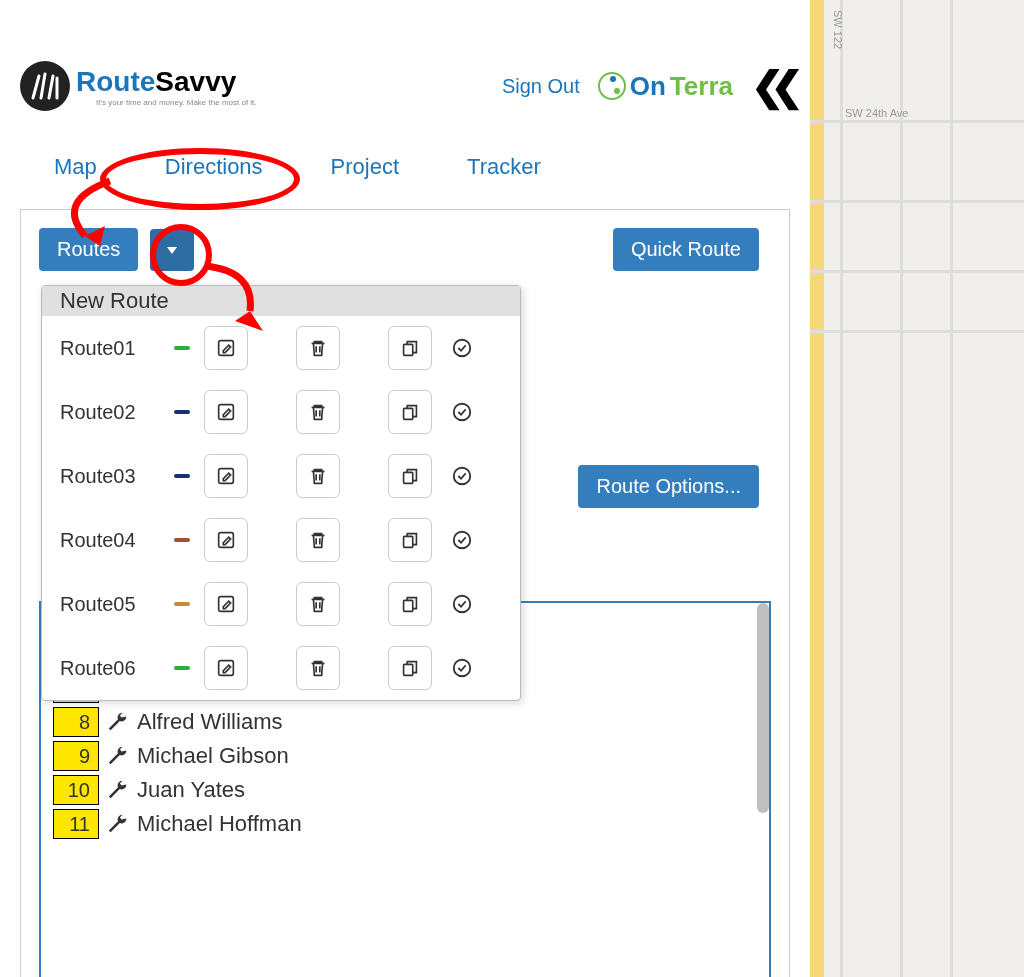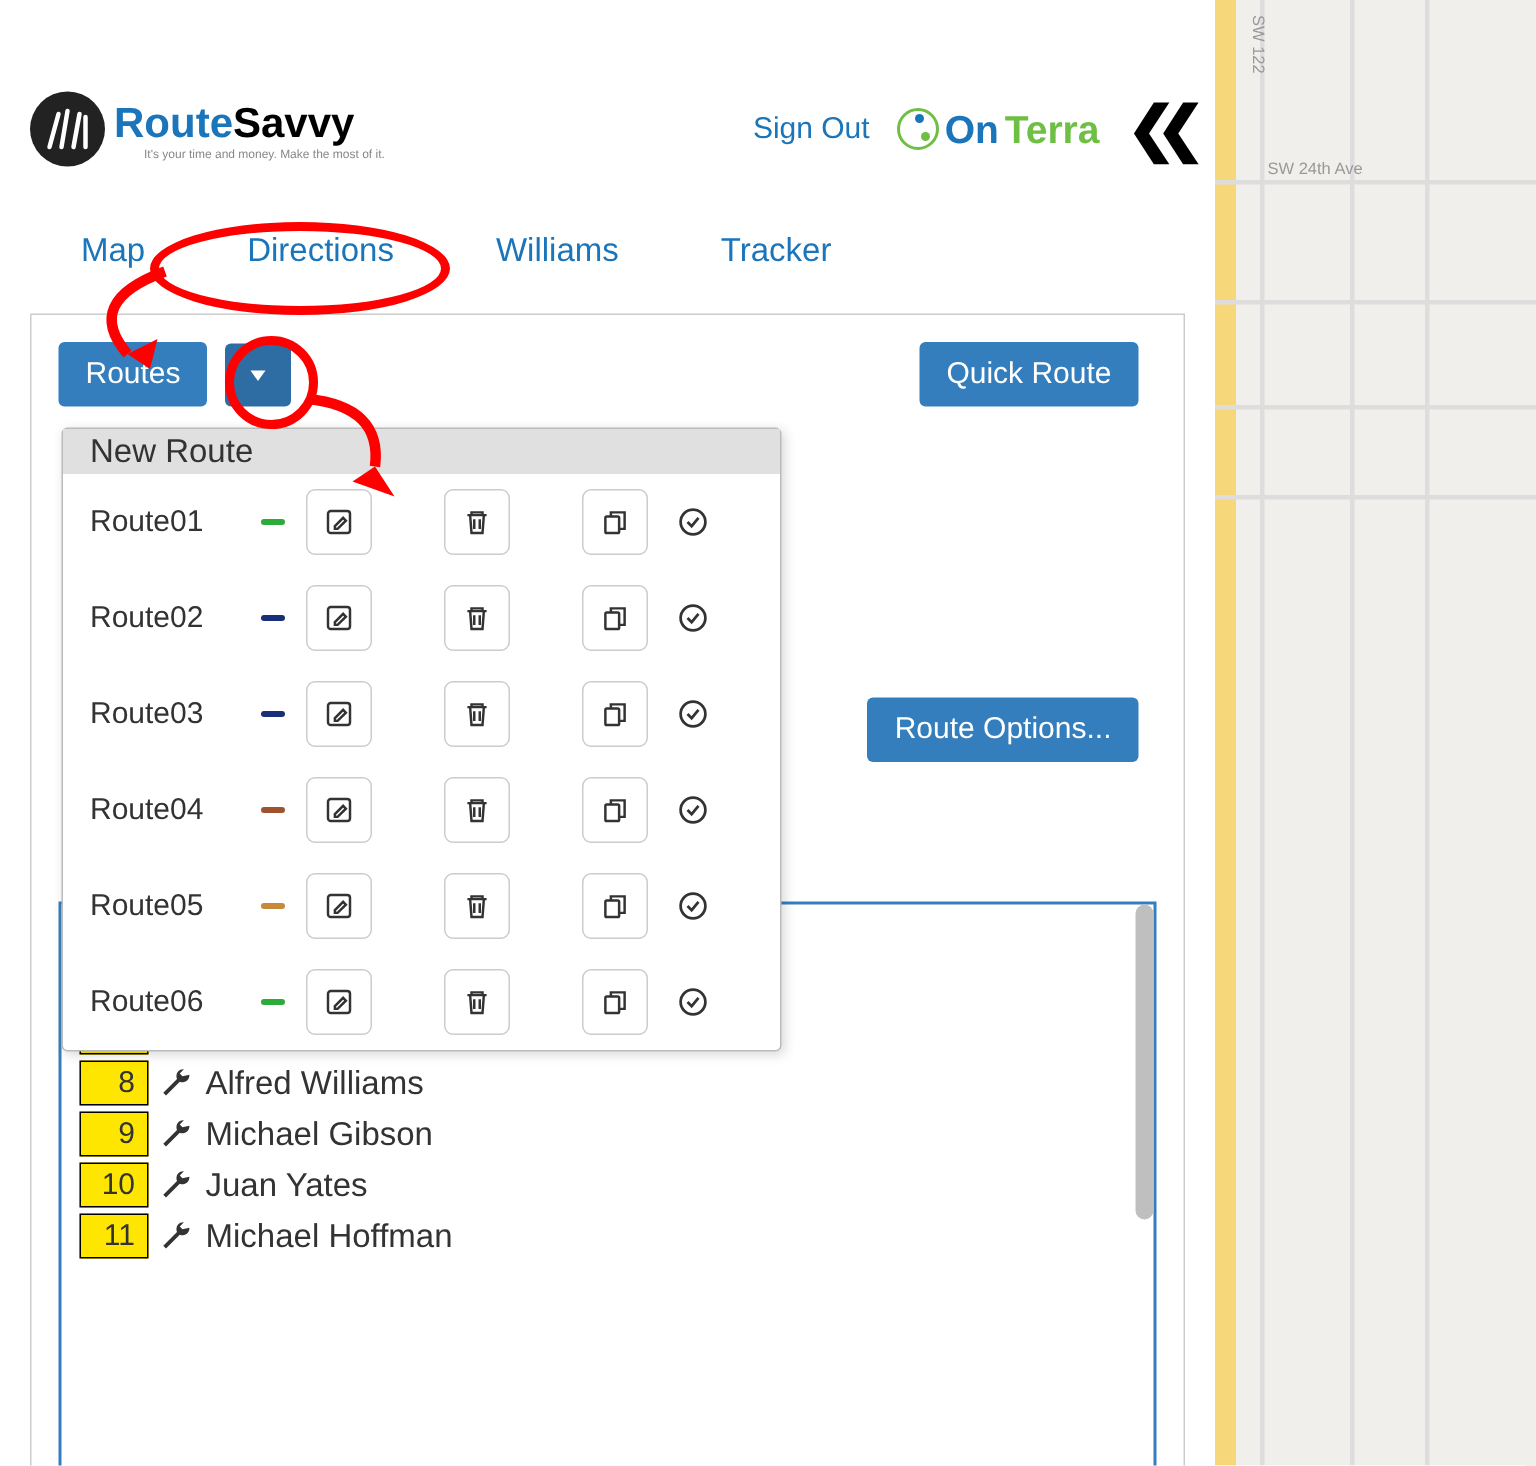--- a/index.html
+++ b/index.html
@@ -103,21 +103,21 @@
           <span class="on">On</span>
             <span class="terra">Terra</span>
         </span>
         <span class="chev-left">❮❮</span>
       </div>
     </div>
 
     <div class="tabs-row">
       <span class="tab">Map</span>
       <span class="tab">Directions</span>
-      <span class="tab">Williams</span>
+      <span class="tab">Project</span>
       <span class="tab">Tracker</span>
     </div>
 
     <div class="section-box">
       <div class="btn-row">
         <button class="btn">Routes</button>
         <button class="btn-caret">
           <svg width="14" height="14">
               <polygon points="2,4 12,4 7,11" fill="#fff"></polygon>
             </svg>

